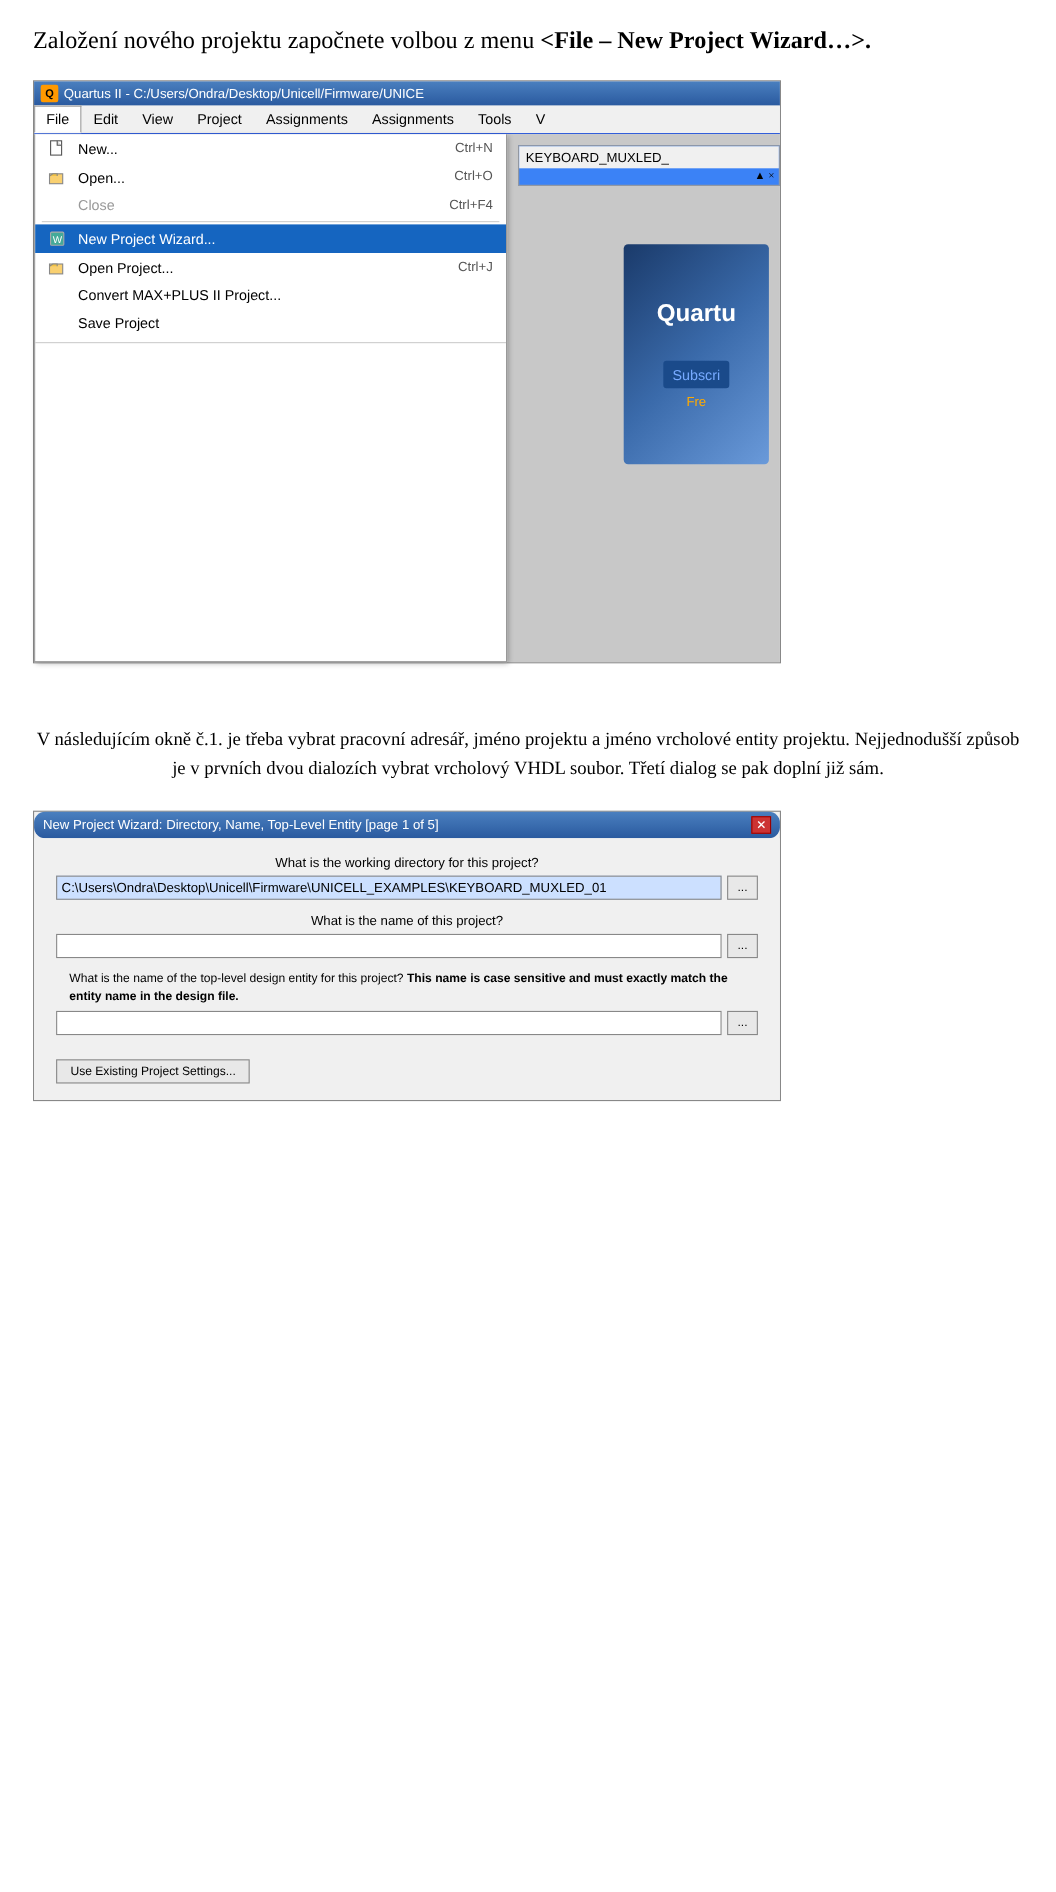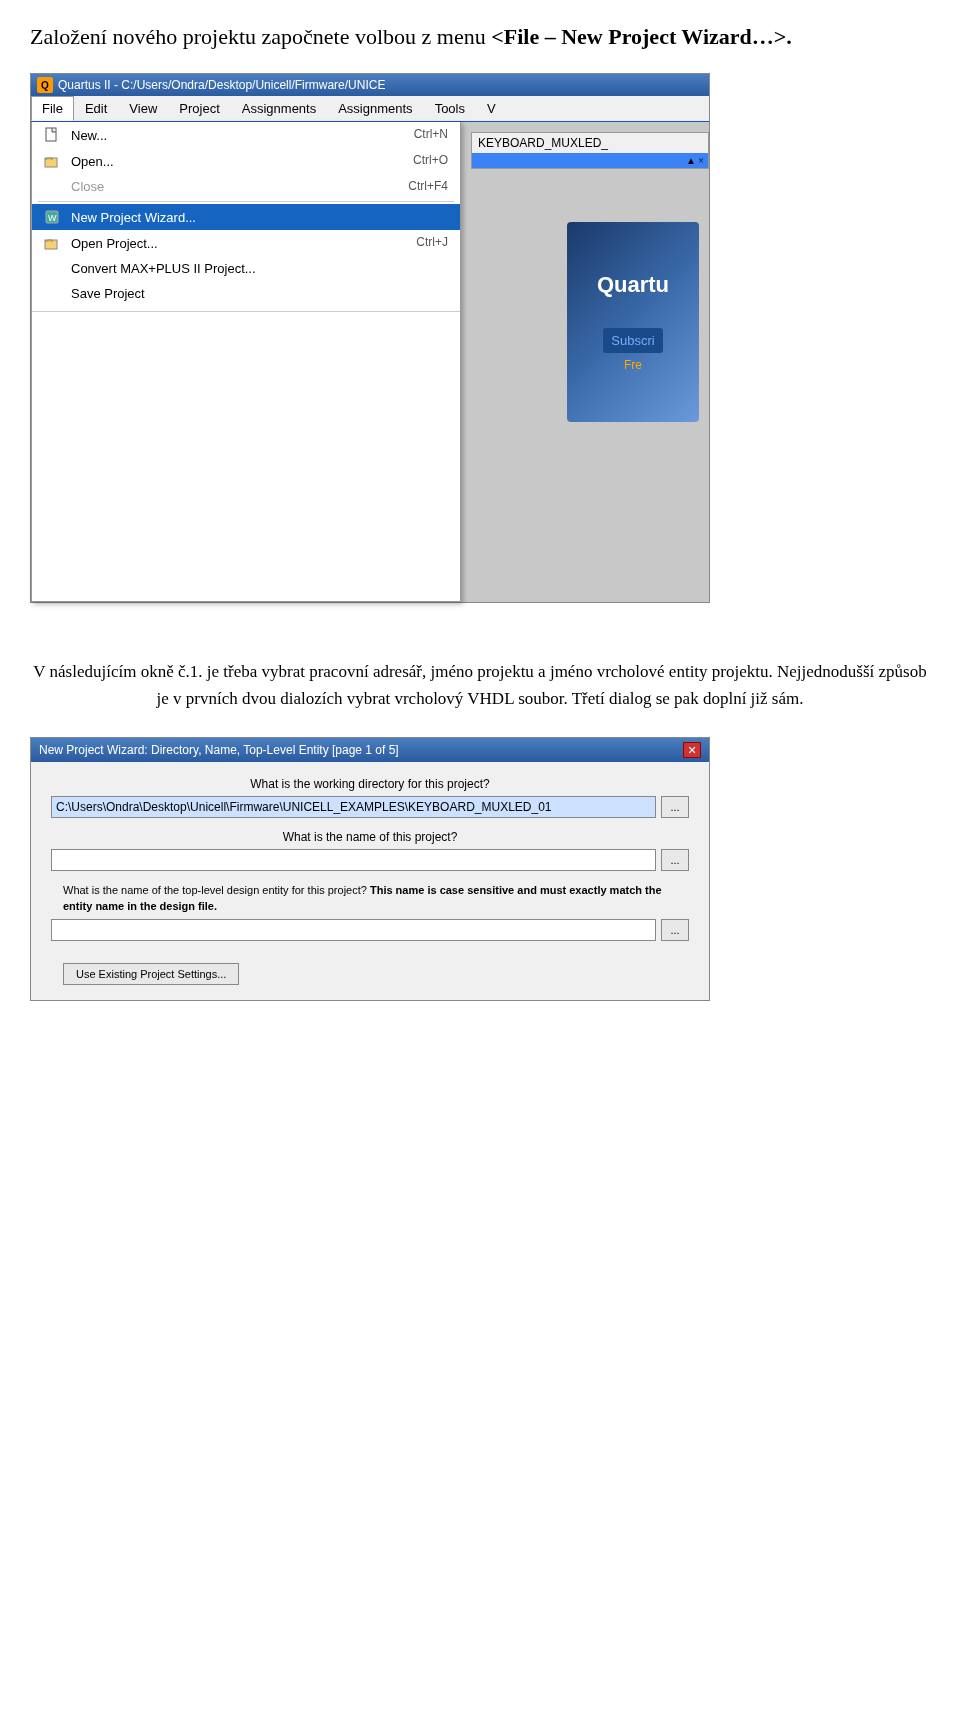--- a/index.html
+++ b/index.html
@@ -166,20 +166,21 @@
     }
 
     .dialog-titlebar {
       background: linear-gradient(to bottom, #4a7fbf, #2a5a9f);
       color: #fff;
       font-size: 12px;
       padding: 4px 8px;
       display: flex;
       justify-content: space-between;
       align-items: center;
+      border-radius: 10px;
     }
     .dialog-titlebar-buttons {
       display: flex;
       gap: 3px;
     }
     .title-btn {
       width: 18px;
       height: 16px;
       background: #cc3333;
       border: 1px solid #990000;
@@ -269,21 +270,20 @@
     }
 
     .use-existing-btn {
       padding: 4px 12px;
       border: 1px solid #888;
       background: #e8e8e8;
       font-size: 11px;
       font-family: Arial, sans-serif;
       cursor: pointer;
       margin-top: 10px;
-      margin-left: 12px;
     }
   </style>
 </head>
 <body>
 
 
 
 
 <p class="intro-text">
   <span>Založení nového projektu započnete volbou z menu </span><strong>&lt;File – New Project Wizard…&gt;.</strong>

